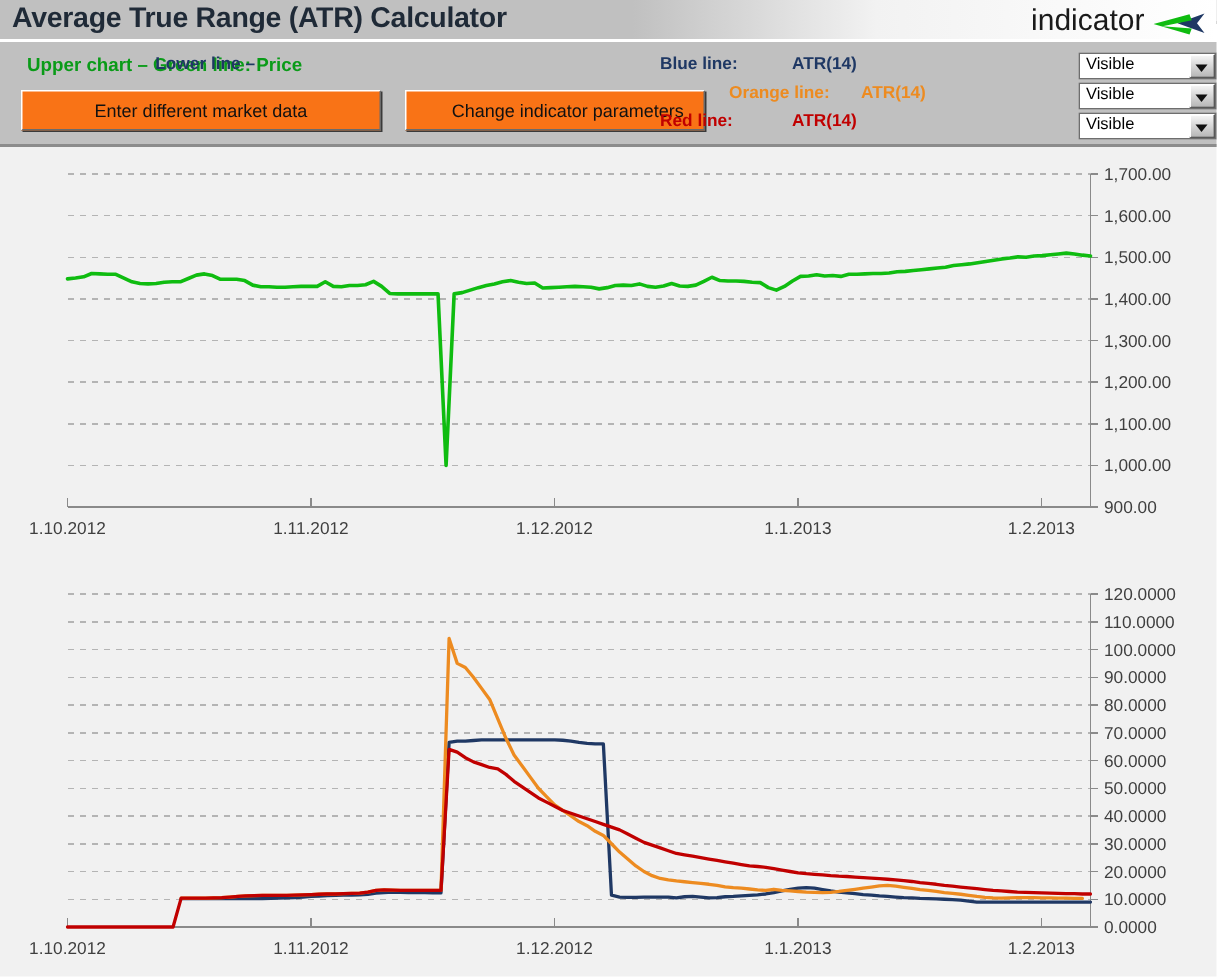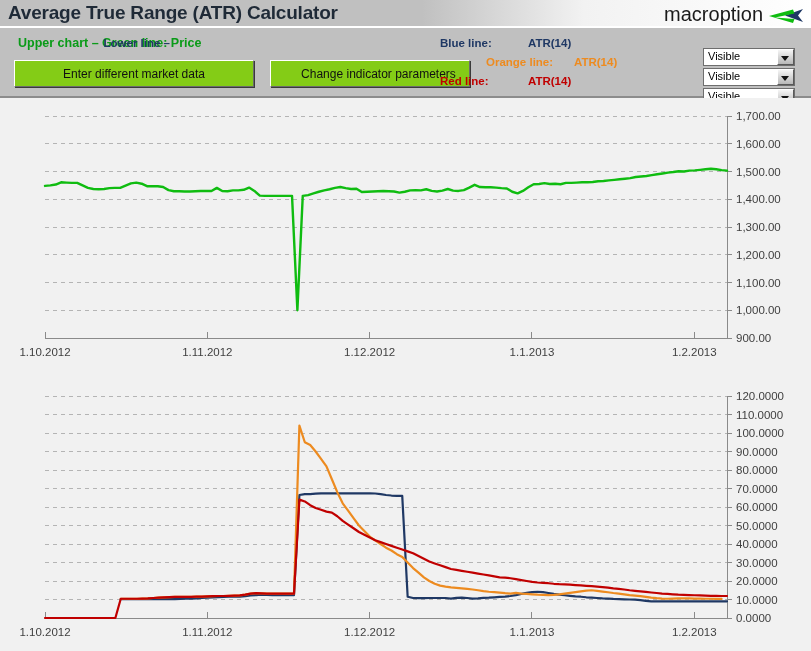--- a/index.html
+++ b/index.html
@@ -66,21 +66,21 @@
     left: 18px; top: 8px;
     font-size: 12.5px;
     font-weight: bold;
     color: #0a9b18;
     white-space: nowrap;
   }
   .xlbtn {
     position: absolute;
     top: 32px;
     height: 27px;
-    background: #84cc16;
+    background: #f97316;
     border: 1px solid #ffffff;
     border-right-color: #6b6b6b;
     border-bottom-color: #6b6b6b;
     box-shadow: 1px 1px 0 #3a3a3a;
     font-family: "Liberation Sans", sans-serif;
     font-size: 12px;
     color: #111111;
     cursor: pointer;
     padding: 0;
     box-sizing: border-box;
@@ -112,28 +112,27 @@
     position: absolute;
     left: 88px;
     white-space: nowrap;
   }
   .c-blue { color: #1f3864; }
   .c-orange { color: #ED8B20; margin-left: 46px; }
   .c-red { color: #C00000; }
 
   .ddwrap {
     position: absolute;
-    right: 16px;
+    right: 0;
     width: 92px;
     height: 18px;
     background: #ffffff;
     border: 1px solid #6e6e6e;
     box-sizing: border-box;
     cursor: pointer;
-    margin-top: 13px;
   }
   #dd0 { top: 7px; }
   #dd1 { top: 27px; }
   #dd2 { top: 47px; }
   .ddtext {
     position: absolute;
     left: 4px; top: 1px;
     font-size: 11px;
     color: #000000;
     white-space: nowrap;
@@ -181,21 +180,21 @@
     font-size: 11.5px;
     fill: #3f3f3f;
   }
 </style>
 </head>
 <body>
 
 <div id="titlebar">
   <div id="title-gradient"></div>
   <div id="app-title">Average True Range (ATR) Calculator</div>
-  <div id="brand">macroption</div>
+  <div id="brand">indicator</div>
   <svg id="brand-logo" viewBox="0 0 38 16">
     <path d="M36 1 L18 7.5 L36 14 L31 7.5 Z" fill="#1f3864"></path>
     <path d="M2 8 L26 1.5 L27.5 5.5 L8 9.5 L27.5 11 L26 15 Z" fill="#0FBC10"></path>
   </svg>
 </div>
 
 <div id="controls">
 
   <div id="upper-legend">Upper chart – Green line: Price</div>
 

